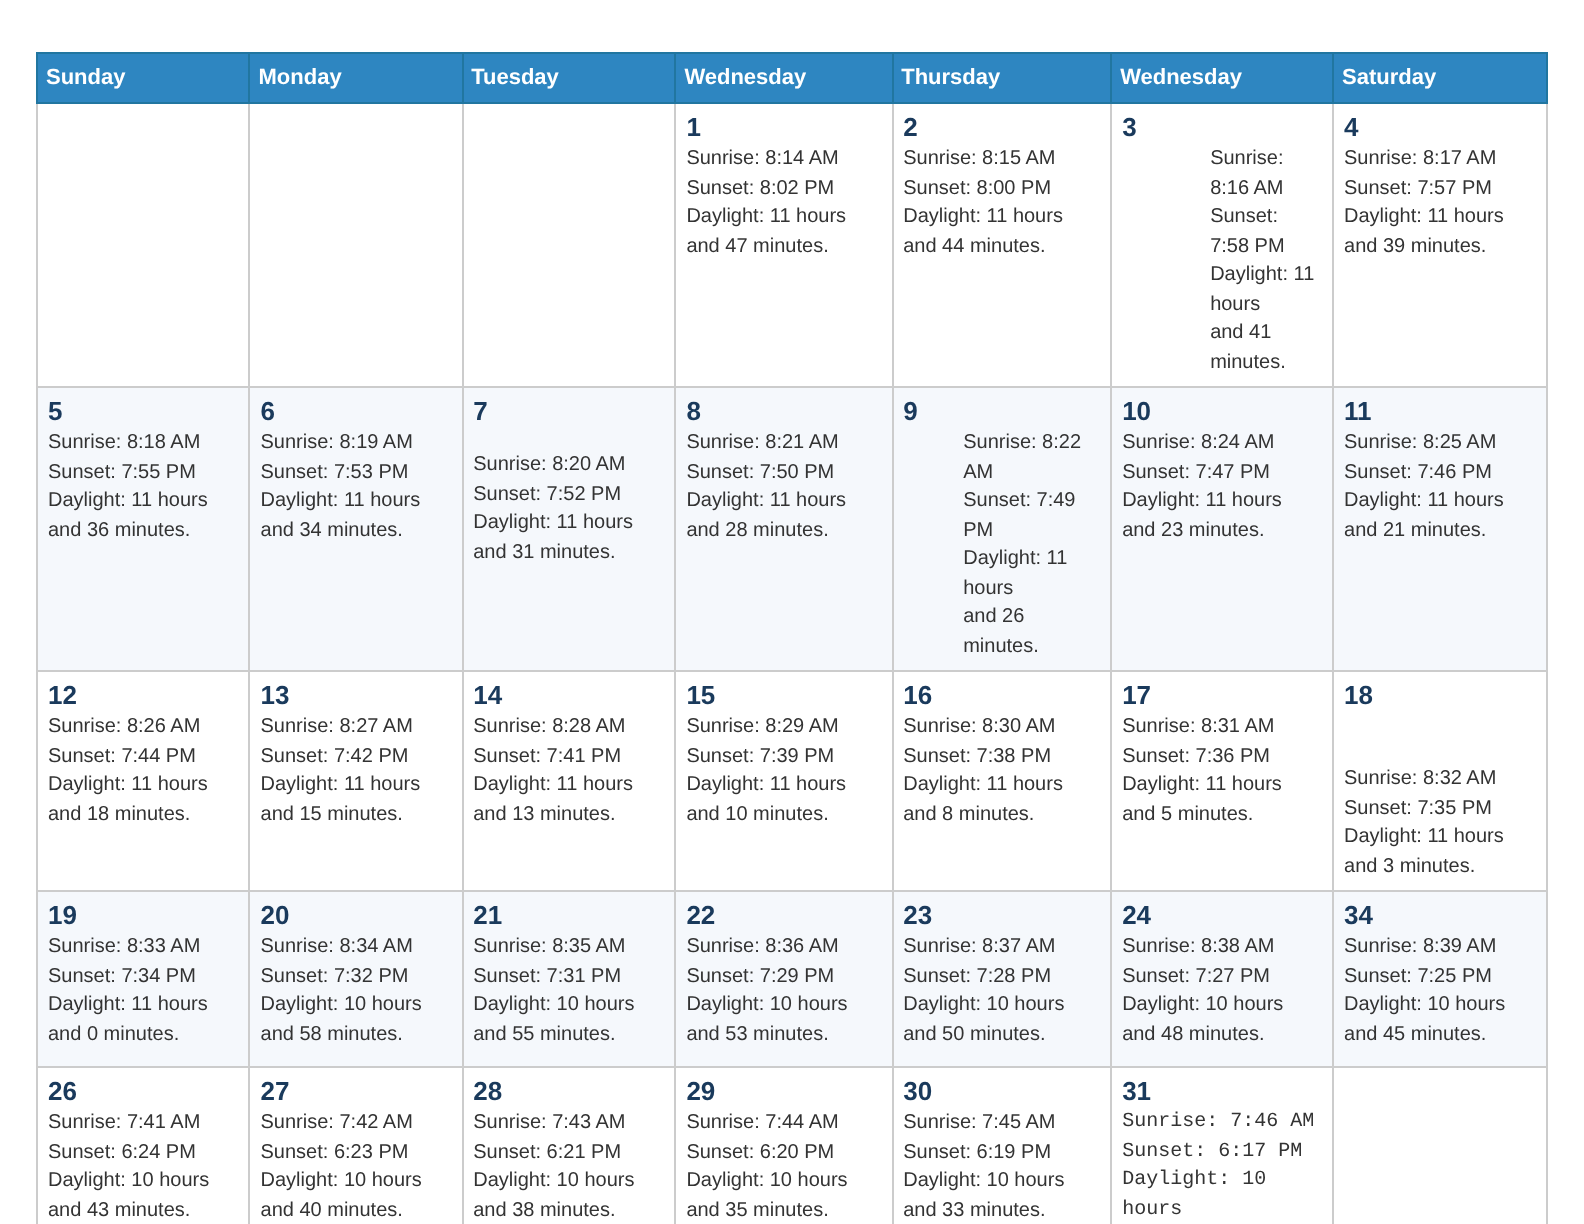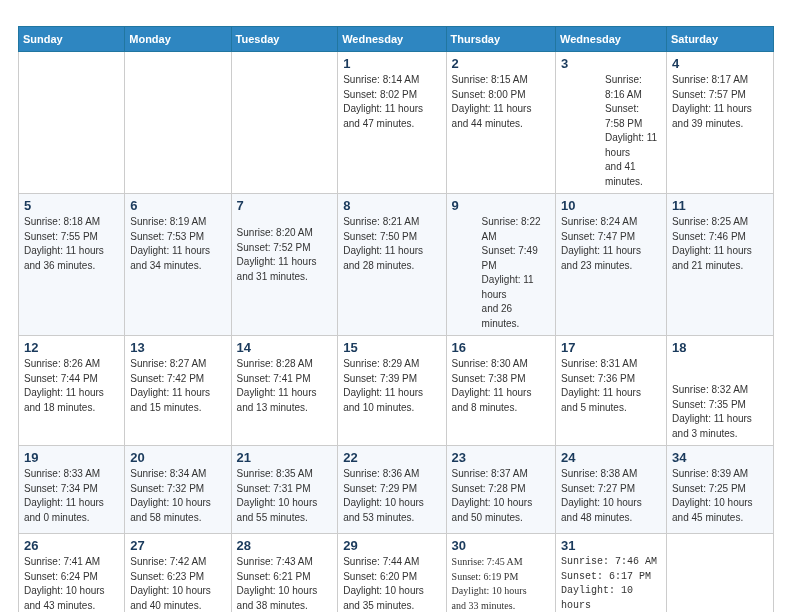--- a/index.html
+++ b/index.html
@@ -320,21 +320,21 @@
           </td>
           <td>
             <span class="day-number">29</span>
             <div class="day-info" style="white-space: pre-line;">Sunrise: 7:44 AM
 Sunset: 6:20 PM
 Daylight: 10 hours
 and 35 minutes.</div>
           </td>
           <td>
             <span class="day-number">30</span>
-            <div class="day-info" style="white-space: pre-line; font-family: Liberation Serif, serif;">Sunrise: 7:45 AM
+            <div class="day-info" style="white-space: pre-line;">Sunrise: 7:45 AM
 Sunset: 6:19 PM
 Daylight: 10 hours
 and 33 minutes.</div>
           </td>
           <td>
             <span class="day-number">31</span>
             <div class="day-info" style="white-space: pre-line; font-family: Liberation Mono, monospace;">Sunrise: 7:46 AM
 Sunset: 6:17 PM
 Daylight: 10 hours
 and 31 minutes.</div>

